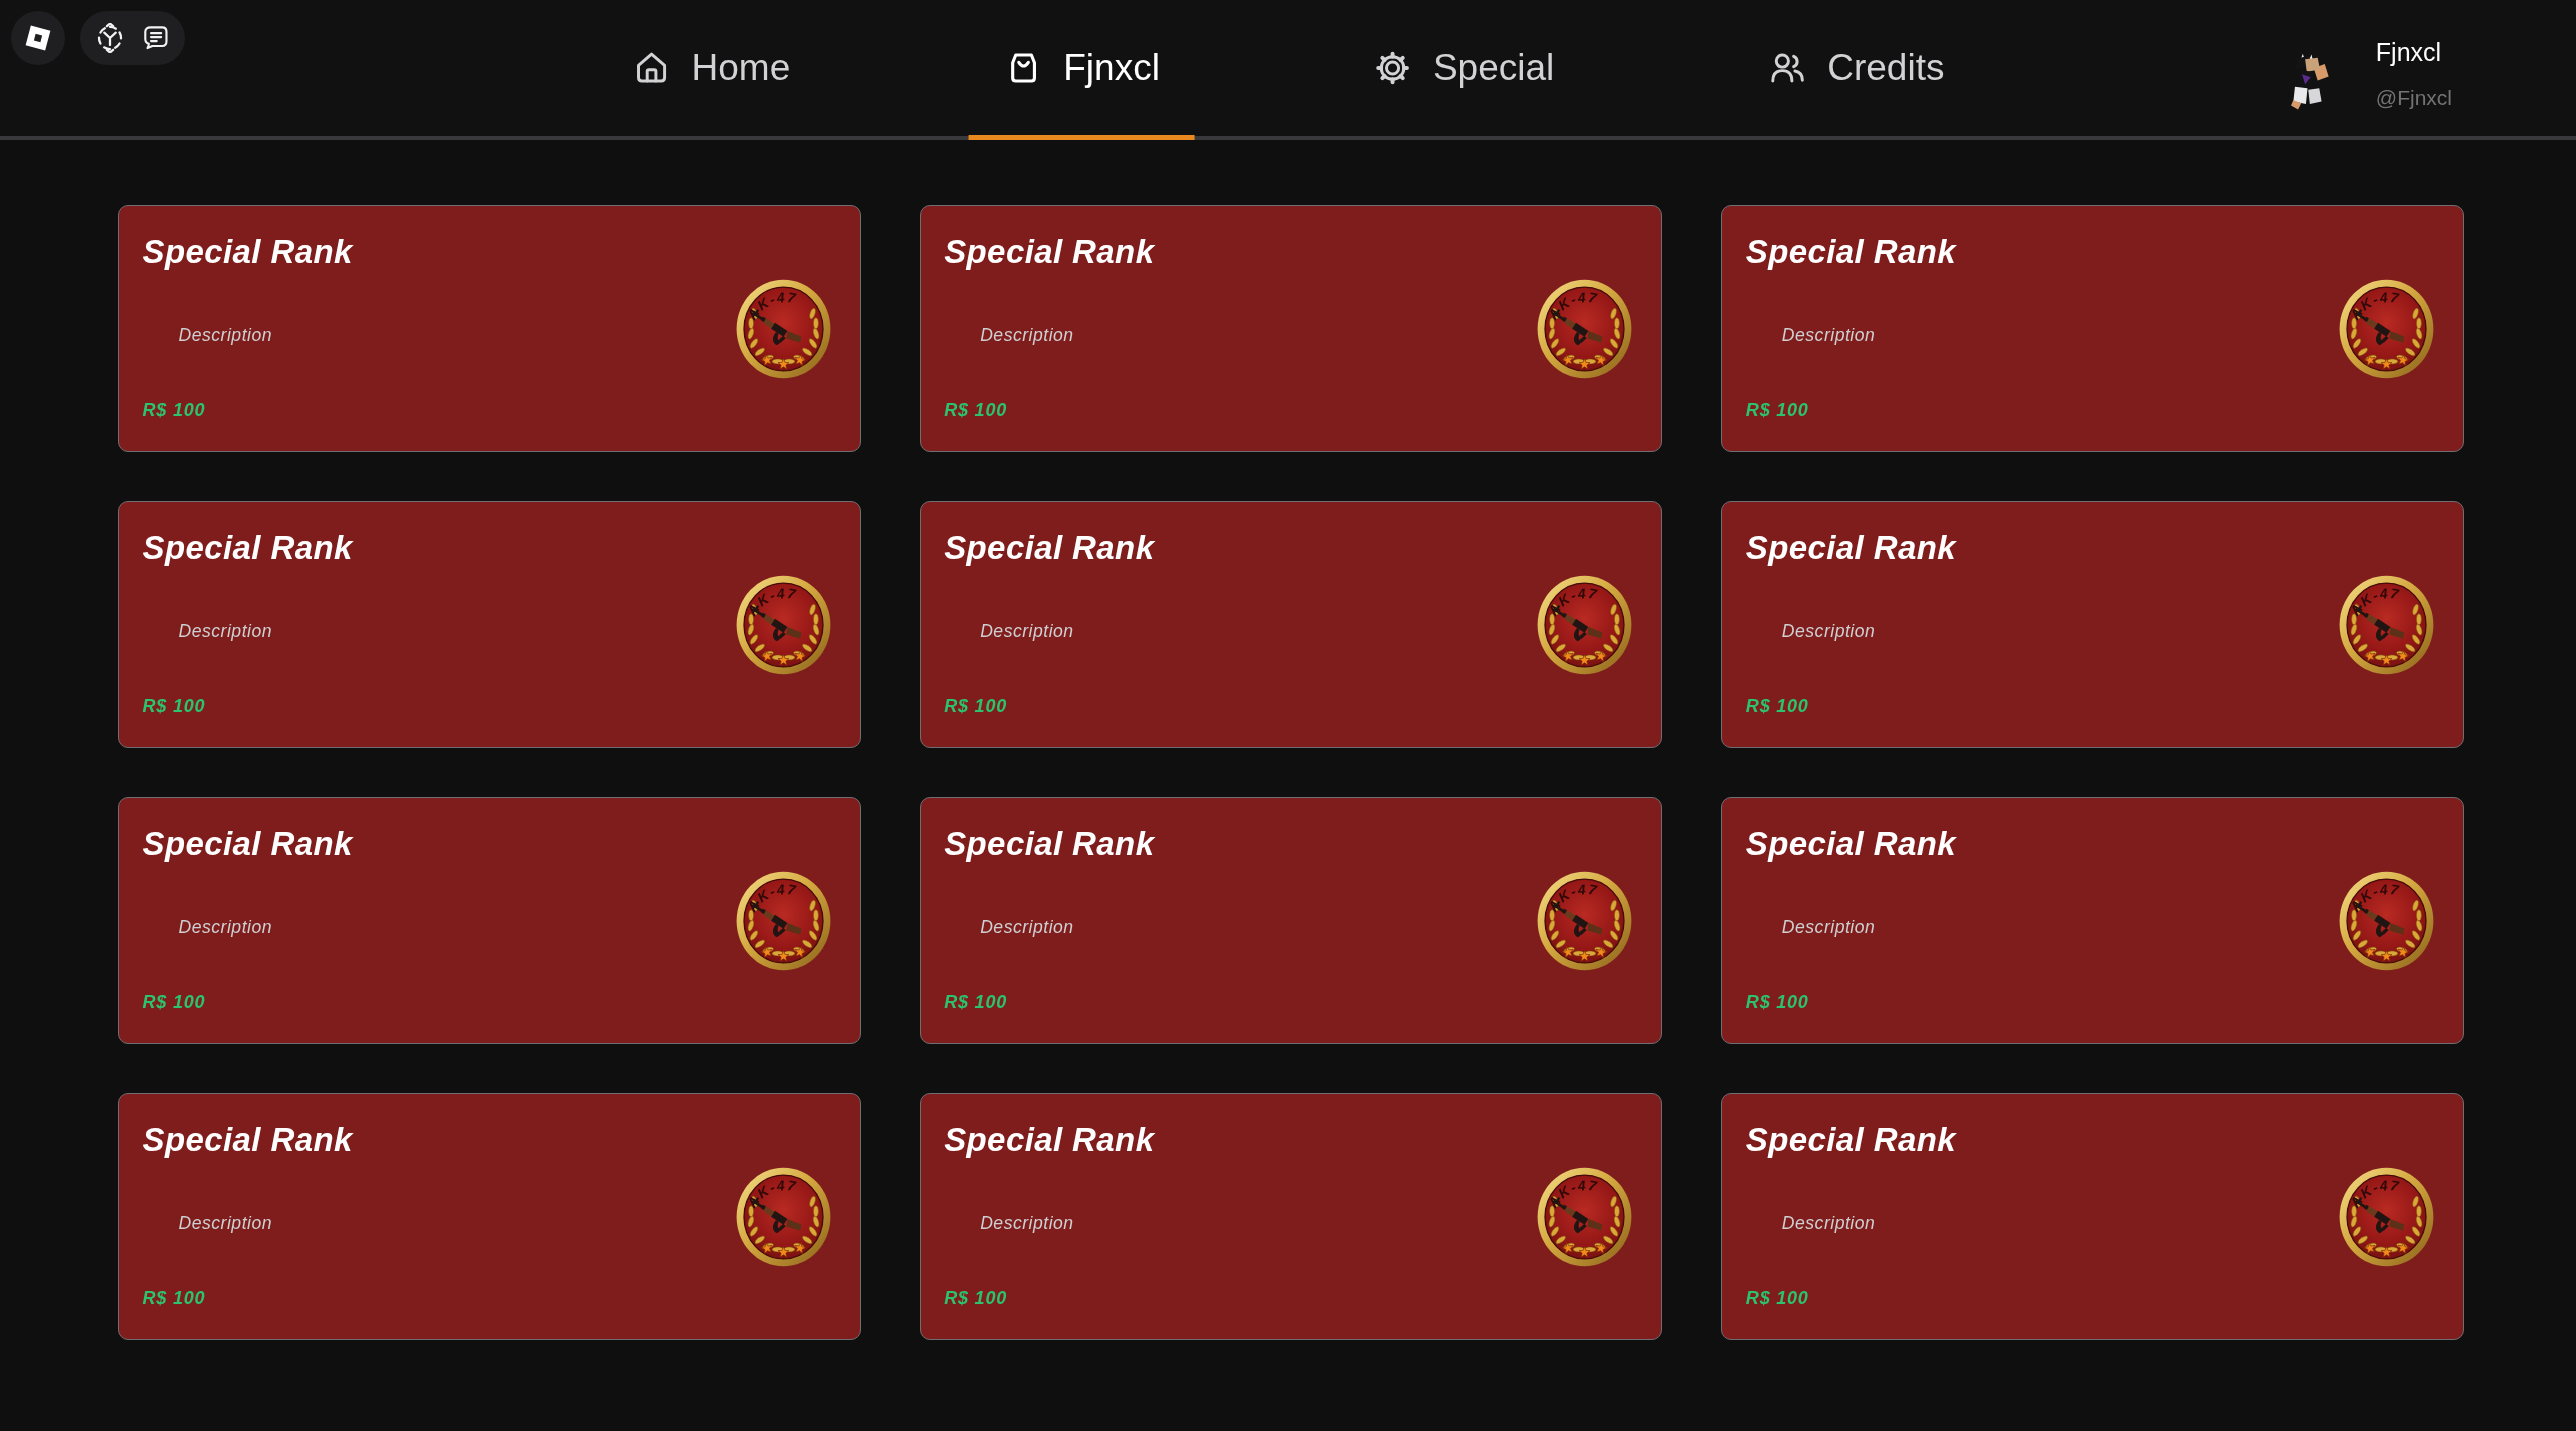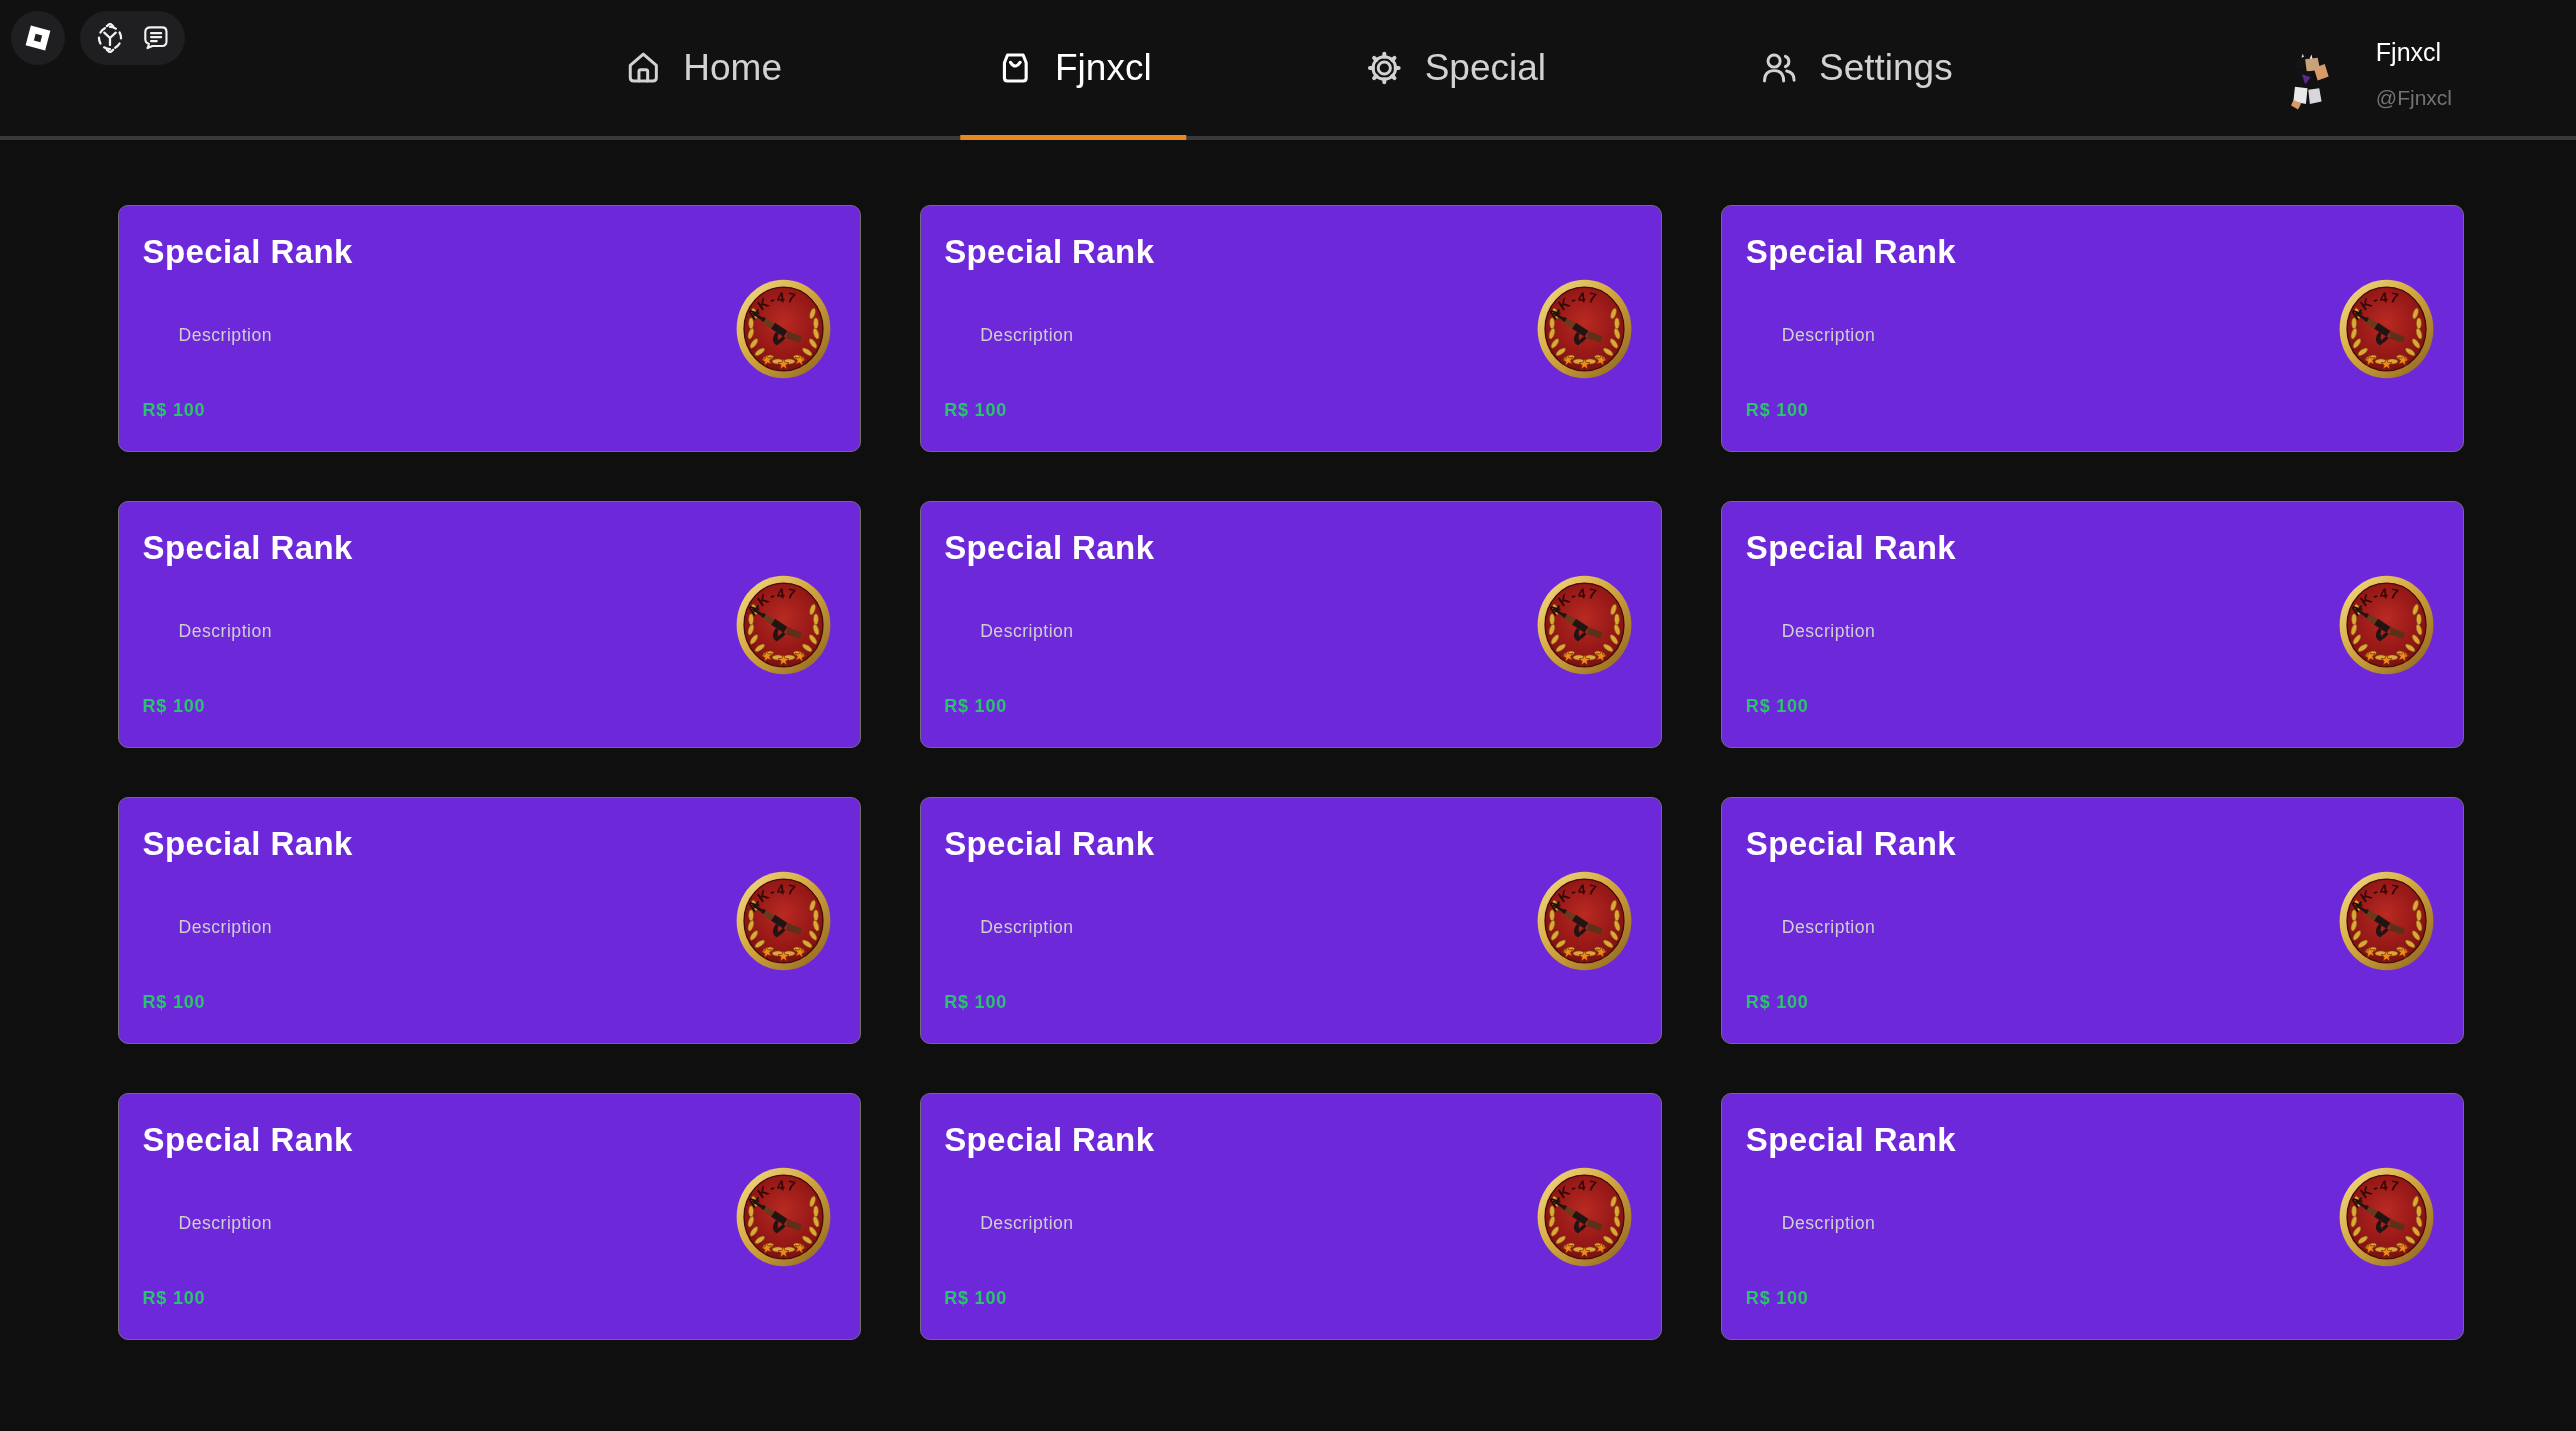--- a/index.html
+++ b/index.html
@@ -31,23 +31,23 @@
 
   .profile { position:absolute; right:124px; top:28.5px; display:flex; gap:45px; border:none;
              background:none; cursor:pointer; text-align:left; font-family:inherit;margin-top:8px; }
   .profile .avatar { margin-top:15px; }
   .profile .pname { font-size:25px; color:#ffffff; line-height:1; margin-top:3.4px; }
   .profile .phandle { font-size:21px; color:#737373; line-height:1; margin-top:22px; }
 
   
   main { padding:65px 112px 0 118px; }
   .grid { display:grid; grid-template-columns:repeat(3,1fr); column-gap:59px; row-gap:49px; }
-  .card { position:relative; height:247px; background:#6d28d9; border:1.7px solid #6e6e73;
+  .card { position:relative; height:247px; background:#7f1d1d; border:1.7px solid #6e6e73;
           border-radius:10px; padding:27px 25px 30px 23.5px; cursor:pointer;
-          display:flex; flex-direction:column; justify-content:space-between; }
+          display:flex; flex-direction:column; justify-content:space-between;font-style:italic; }
   .card-title { font-size:33px; font-weight:700; color:#ffffff; letter-spacing:0.4px; }
   .card-desc  { font-size:17.6px; color:#cfcfd1; letter-spacing:0.5px;margin-left:36px; }
   .card-price { font-size:18px; font-weight:700; letter-spacing:0.8px;
                 color:var(--price-green,#2bc46e); }
   .badge { position:absolute; right:27px; top:50%; transform:translateY(-50%);
            width:99px; height:102px; }
   .badge svg { width:100%; height:100%; }
 </style>
 </head>
 <body>
@@ -175,21 +175,21 @@
     </button>
     <button class="nav-item">
       <span class="nicon">
         <svg width="40" height="40" viewBox="0 0 46 46" fill="none" stroke="currentColor" stroke-width="3.4" stroke-linecap="round">
           <circle cx="17" cy="15" r="7"></circle>
           <path d="M6,38 Q6,26 17,26 Q28,26 28,38"></path>
           <path d="M30,9.5 a6.5,6.5 0 0 1 0,12"></path>
           <path d="M31.5,26.5 Q40,28 40,37"></path>
         </svg>
       </span>
-      <span>Settings</span>
+      <span>Credits</span>
     </button>
   </nav>
 
   <button class="profile">
     <span class="avatar" style="display:flex">
       <svg width="47" height="60" viewBox="0 0 60 76">
         <polygon points="38,20 52,15 57,31 43,36" fill="#d79b6a"></polygon>
         <polygon points="24,2 27,11 21,11" fill="#efefef"></polygon>
         <polygon points="35,3 37,11 31,12" fill="#efefef"></polygon>
         <polygon points="17,8 34,4 30,19 15,21" fill="#141414"></polygon>

